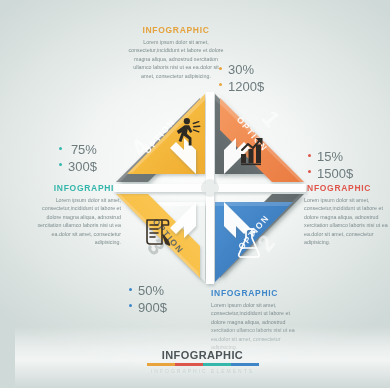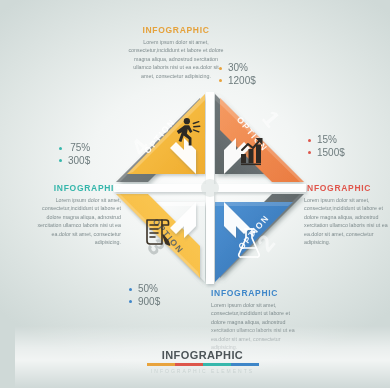--- a/index.html
+++ b/index.html
@@ -32,31 +32,31 @@
 
   .blk-right{left:289px;top:184px;width:92px;text-align:left;}
   .blk-right .hdr{color:#e0564c;}
 
   .blk-bottom{left:196px;top:289px;width:92px;text-align:left;}
   .blk-bottom .hdr{color:#3f87c9;}
 
   
   .stats{position:absolute;list-style:none;margin:0;padding:0;}
   .stats li{
-    font-size:10px;color:#6d7b7d;line-height:1.28;
+    font-size:13px;color:#6d7b7d;line-height:1.28;
     white-space:nowrap;position:relative;padding-left:9px;
   }
   .stats li::before{
     content:"";position:absolute;left:0;top:4.5px;
     width:3.2px;height:3.2px;border-radius:50%;background:currentColor;
   }
   .st-top{left:204px;top:62px;}
   .st-top li{color:#6d7b7d;}
   .st-top li::before{background:#e8a33d;}
-  .st-right{left:293px;top:134px;}
+  .st-right{left:293px;top:149px;}
   .st-right li::before{background:#dd564b;}
   .st-left{left:44px;top:142px;text-align:right;}
   .st-left li::before{background:#36b7ac;}
   .st-bottom{left:114px;top:283px;}
   .st-bottom li::before{background:#3e86c8;}
 
   
   .wheel{
     position:absolute;left:95px;top:88px;width:200px;height:200px;
   }

